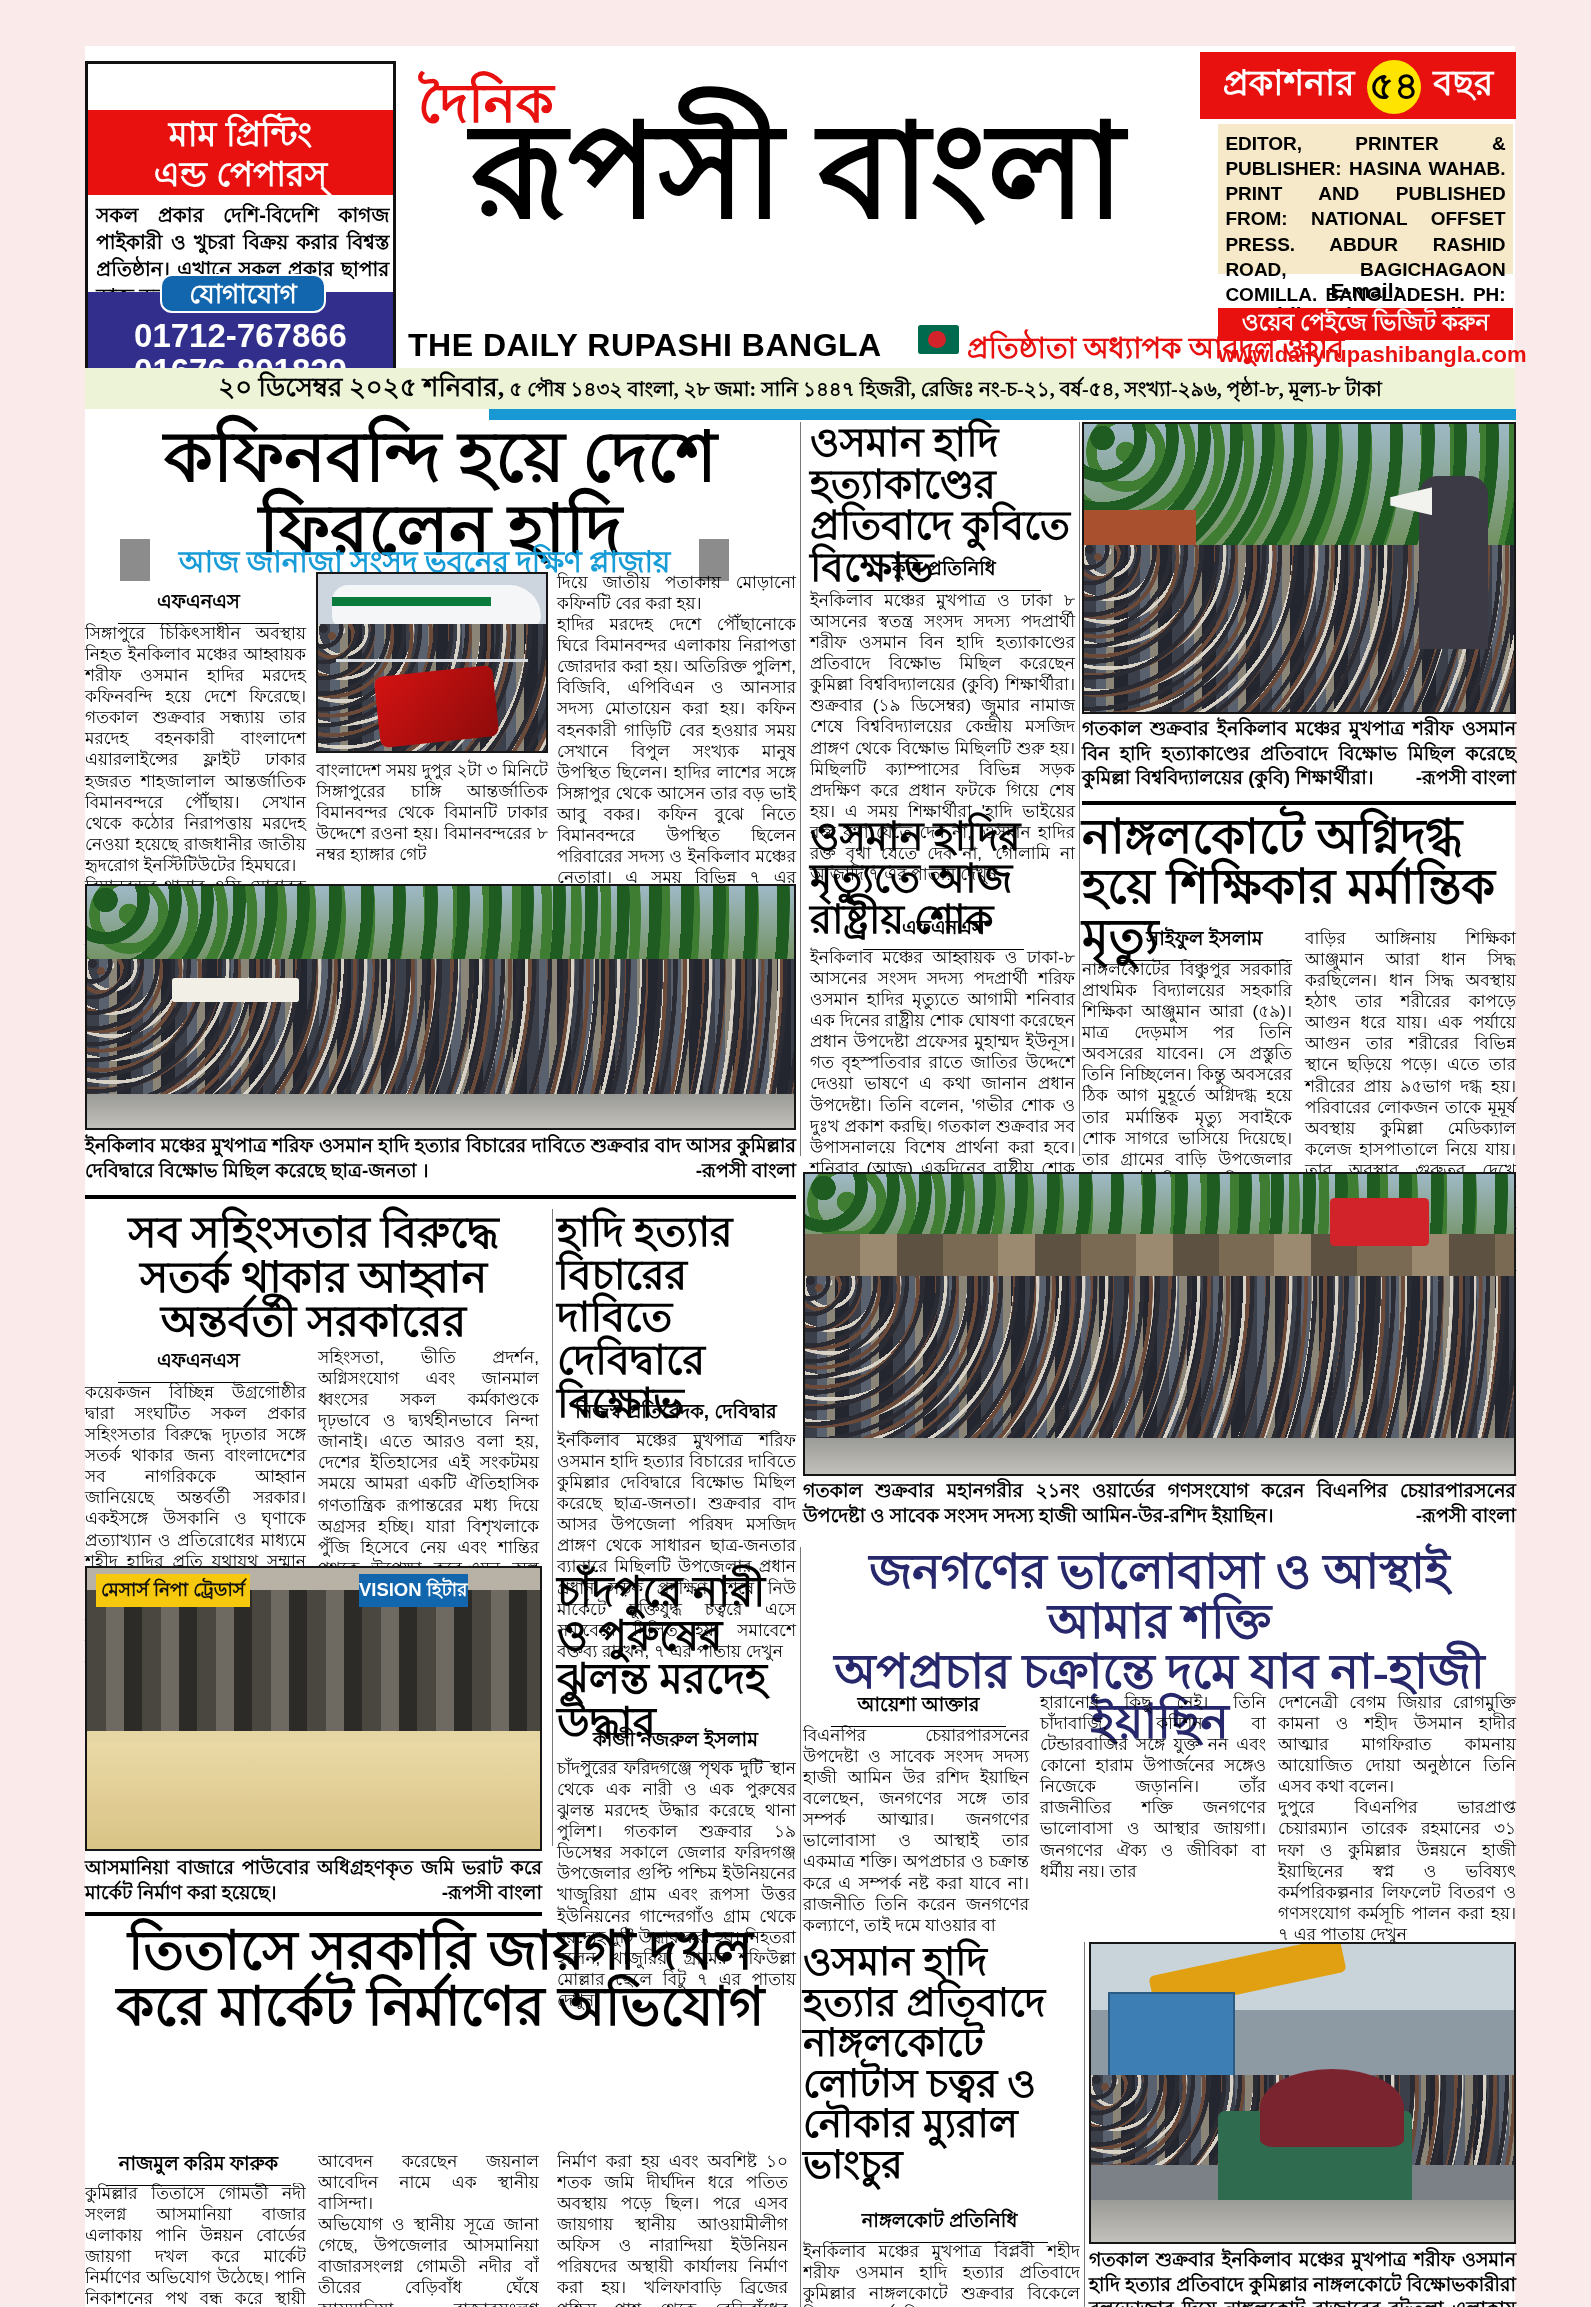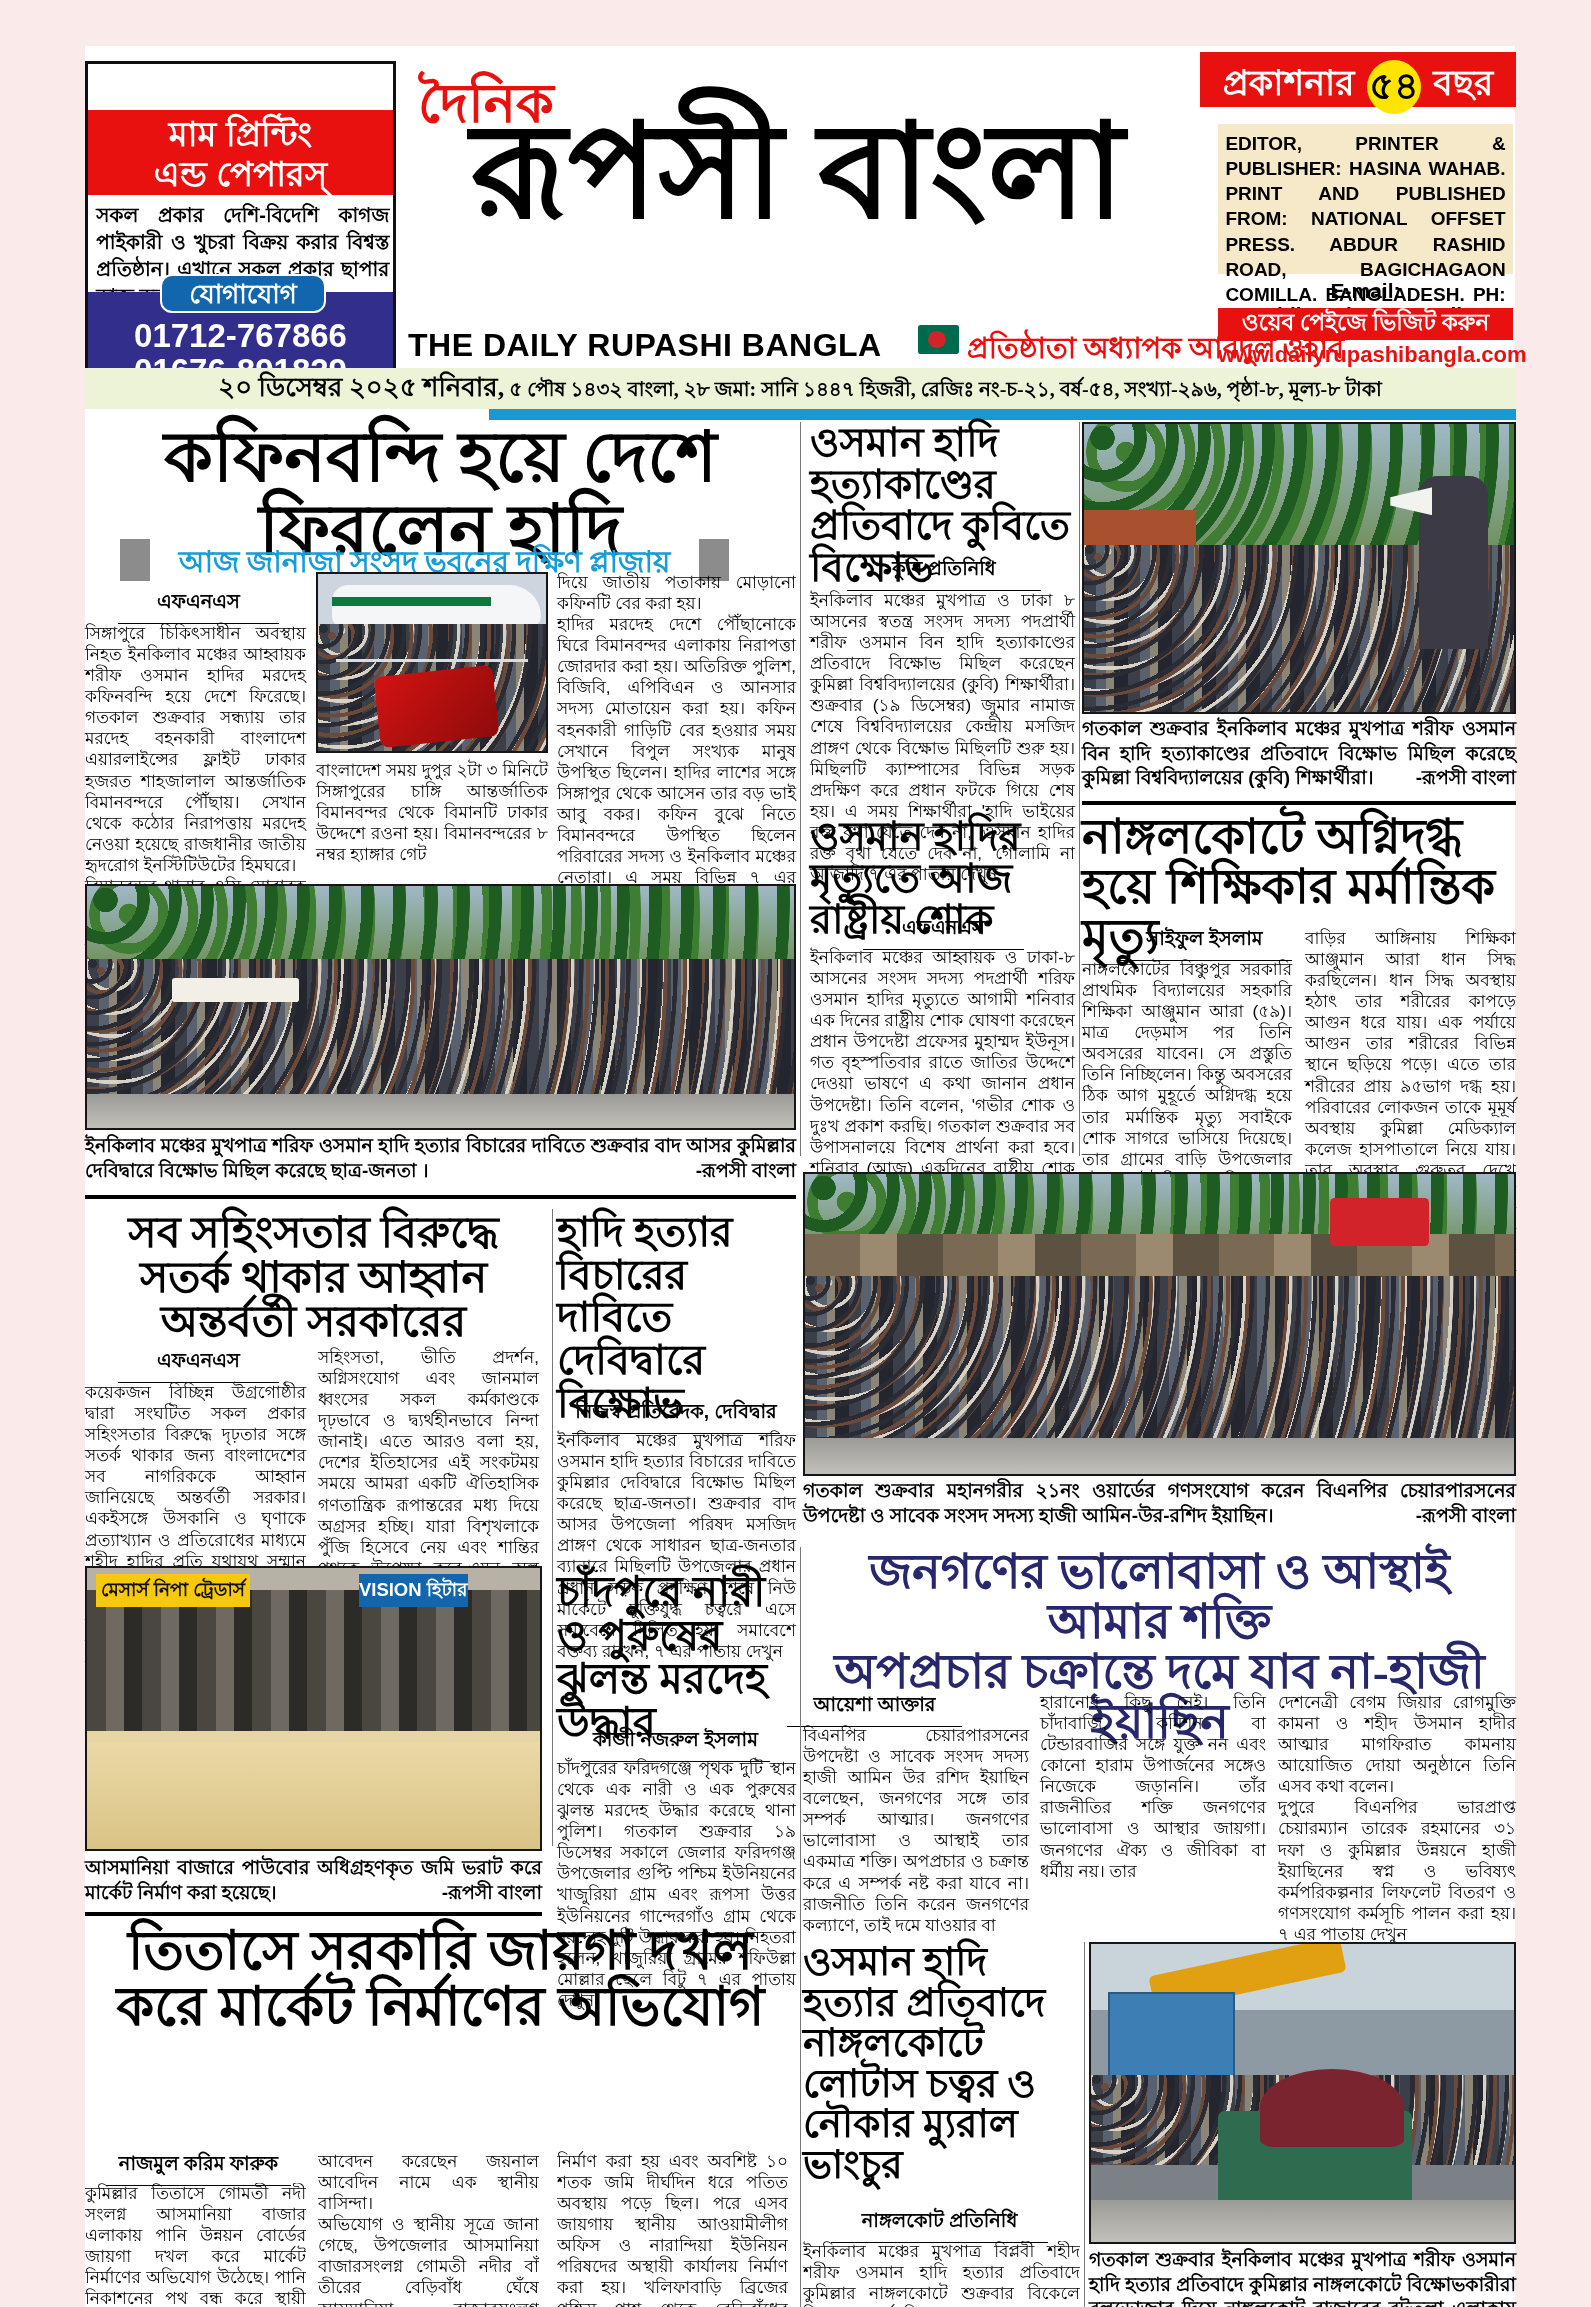--- a/index.html
+++ b/index.html
@@ -49,21 +49,21 @@
   </div>
 
   <div class="abs" style="left:418px;top:62px;font-family:'Liberation Serif',serif;font-size:54px;font-weight:800;color:#e8110f;">দৈনিক</div>
   <div class="abs hd" style="left:406px;top:104px;width:784px;font-size:132px;letter-spacing:0.9px;">রূপসী বাংলা</div>
   <div class="abs" style="left:408px;top:327px;font-size:32px;font-weight:800;letter-spacing:0.5px;">THE DAILY RUPASHI BANGLA</div>
   <div class="abs" style="left:918px;top:325px;width:41px;height:29px;background:#006a4e;border-radius:2.8px;">
     <div class="abs" style="left:10px;top:5.5px;width:17.5px;height:17.5px;border-radius:50%;background:#d2232a;"></div>
   </div>
   <div class="abs" style="left:967px;top:325px;font-family:'Liberation Serif',serif;font-size:29px;font-weight:800;color:#e8110f;">প্রতিষ্ঠাতা অধ্যাপক আবদুল ওহাব</div>
 
-  <div class="abs" style="left:1200px;top:52px;width:316px;height:55px;background:#e8110f;color:#fff;text-align:center;font-family:'Liberation Serif',serif;font-weight:800;font-size:35px;line-height:64px;">
+  <div class="abs" style="left:1200px;top:52px;width:316px;height:67px;background:#e8110f;color:#fff;text-align:center;font-family:'Liberation Serif',serif;font-weight:800;font-size:35px;line-height:64px;">
     <span>প্রকাশনার</span>
     <span style="display:inline-block;width:54px;height:54px;background:#ffe400;color:#000;border-radius:50%;line-height:53px;font-size:38px;vertical-align:middle;margin:0 3.7px;">৫৪</span>
     <span>বছর</span>
   </div>
   <div class="abs" style="left:1218px;top:124px;width:295px;height:150px;background:#f6e9c9;font-size:19px;font-weight:700;line-height:1.33;text-align:justify;padding:6.5px 7.4px;">EDITOR, PRINTER &amp; PUBLISHER: HASINA WAHAB. PRINT AND PUBLISHED FROM: NATIONAL OFFSET PRESS. ABDUR RASHID ROAD, BAGICHAGAON COMILLA. BANGLADESH. PH: +8802334403900</div>
   <div class="abs" style="left:1213px;top:279px;width:305px;font-size:21px;font-weight:800;text-align:center;">E-mail: rupashibangla42@gmail.com</div>
   <div class="abs" style="left:1218px;top:308px;width:295px;height:32px;background:#e8110f;color:#fff;font-family:'Liberation Serif',serif;font-size:23px;font-weight:800;text-align:center;line-height:30px;">ওয়েব পেইজে ভিজিট করুন</div>
   <div class="abs" style="left:1218px;top:342px;width:295px;color:#e8110f;font-size:22px;font-weight:800;text-align:center;">www.dailyrupashibangla.com</div>
 
   <div class="abs" style="left:85px;top:368px;width:1430px;height:41px;background:#edf3d6;text-align:center;white-space:nowrap;line-height:39px;">
@@ -171,21 +171,21 @@
   </div>
   <div class="abs caption" style="left:803px;top:1479px;width:713px;height:65px;">
     <span>গতকাল শুক্রবার মহানগরীর ২১নং ওয়ার্ডের গণসংযোগ করেন বিএনপির চেয়ারপারসনের উপদেষ্টা ও সাবেক সংসদ সদস্য হাজী আমিন-উর-রশিদ ইয়াছিন।</span>
     <span class="credit">-রূপসী বাংলা</span>
   </div>
 
   <div class="abs hd" style="left:803px;top:1547px;width:713px;font-size:48px;color:#27276b;">
     <div style="color:#27276b;">জনগণের ভালোবাসা ও আস্থাই আমার শক্তি</div>
     <div style="color:#27276b;">অপপ্রচার চক্রান্তে দমে যাব না-হাজী ইয়াছিন</div>
   </div>
-  <div class="abs byline" style="left:787px;top:1690px;width:175px;">আয়েশা আক্তার</div>
+  <div class="abs byline" style="left:831px;top:1690px;width:175px;">আয়েশা আক্তার</div>
   <div class="abs col" style="left:803px;top:1725px;width:226px;height:210px;">বিএনপির চেয়ারপারসনের উপদেষ্টা ও সাবেক সংসদ সদস্য হাজী আমিন উর রশিদ ইয়াছিন বলেছেন, জনগণের সঙ্গে তার সম্পর্ক আত্মার। জনগণের ভালোবাসা ও আস্থাই তার একমাত্র শক্তি। অপপ্রচার ও চক্রান্ত করে এ সম্পর্ক নষ্ট করা যাবে না। রাজনীতি তিনি করেন জনগণের কল্যাণে, তাই দমে যাওয়ার বা</div>
   <div class="abs col" style="left:1040px;top:1692px;width:226px;height:242px;">হারানোর কিছু নেই। তিনি চাঁদাবাজি, কমিশন বা টেন্ডারবাজির সঙ্গে যুক্ত নন এবং কোনো হারাম উপার্জনের সঙ্গেও নিজেকে জড়াননি। তাঁর রাজনীতির শক্তি জনগণের ভালোবাসা ও আস্থার জায়গা। জনগণের ঐক্য ও জীবিকা বা ধর্মীয় নয়। তার</div>
   <div class="abs col" style="left:1278px;top:1692px;width:238px;height:242px;">দেশনেত্রী বেগম জিয়ার রোগমুক্তি কামনা ও শহীদ উসমান হাদীর আত্মার মাগফিরাত কামনায় আয়োজিত দোয়া অনুষ্ঠানে তিনি এসব কথা বলেন।
 দুপুরে বিএনপির ভারপ্রাপ্ত চেয়ারম্যান তারেক রহমানের ৩১ দফা ও কুমিল্লার উন্নয়নে হাজী ইয়াছিনের স্বপ্ন ও ভবিষ্যৎ কর্মপরিকল্পনার লিফলেট বিতরণ ও গণসংযোগ কর্মসূচি পালন করা হয়।      ৭ এর পাতায় দেখুন</div>
 
   <div class="abs hd" style="left:803px;top:1942px;width:277px;font-size:39px;text-align:left;">ওসমান হাদি হত্যার প্রতিবাদে নাঙ্গলকোটে লোটাস চত্বর ও নৌকার ম্যুরাল ভাংচুর</div>
   <div class="abs byline" style="left:831px;top:2206px;width:217px;">নাঙ্গলকোট প্রতিনিধি</div>
   <div class="abs col" style="left:803px;top:2241px;width:277px;height:113px;overflow:hidden;">ইনকিলাব মঞ্চের মুখপাত্র বিপ্লবী শহীদ শরীফ ওসমান হাদি হত্যার প্রতিবাদে কুমিল্লার নাঙ্গলকোটে শুক্রবার বিকেলে বিক্ষোভ কর্মসূচি পালন করা হয়েছে। বিক্ষোভকারীরা নাঙ্গলকোট থানার প্রধান ফটক এলাকা, নাঙ্গলকোট উপজেলা পরিষদ ও নাঙ্গলকোট বাজারের বটতলা এলাকায় সড়ক অবরোধ করে বিক্ষোভ মিছিল করে। পরে বিক্ষোভকারীরা      ৭ এর পাতায় দেখুন</div>
 
   <div class="abs photo" style="left:1089px;top:1942px;width:427px;height:302px;background:linear-gradient(#c8d4da 0 22%,#8d9aa3 22% 55%,#7c8187 55% 100%);">

